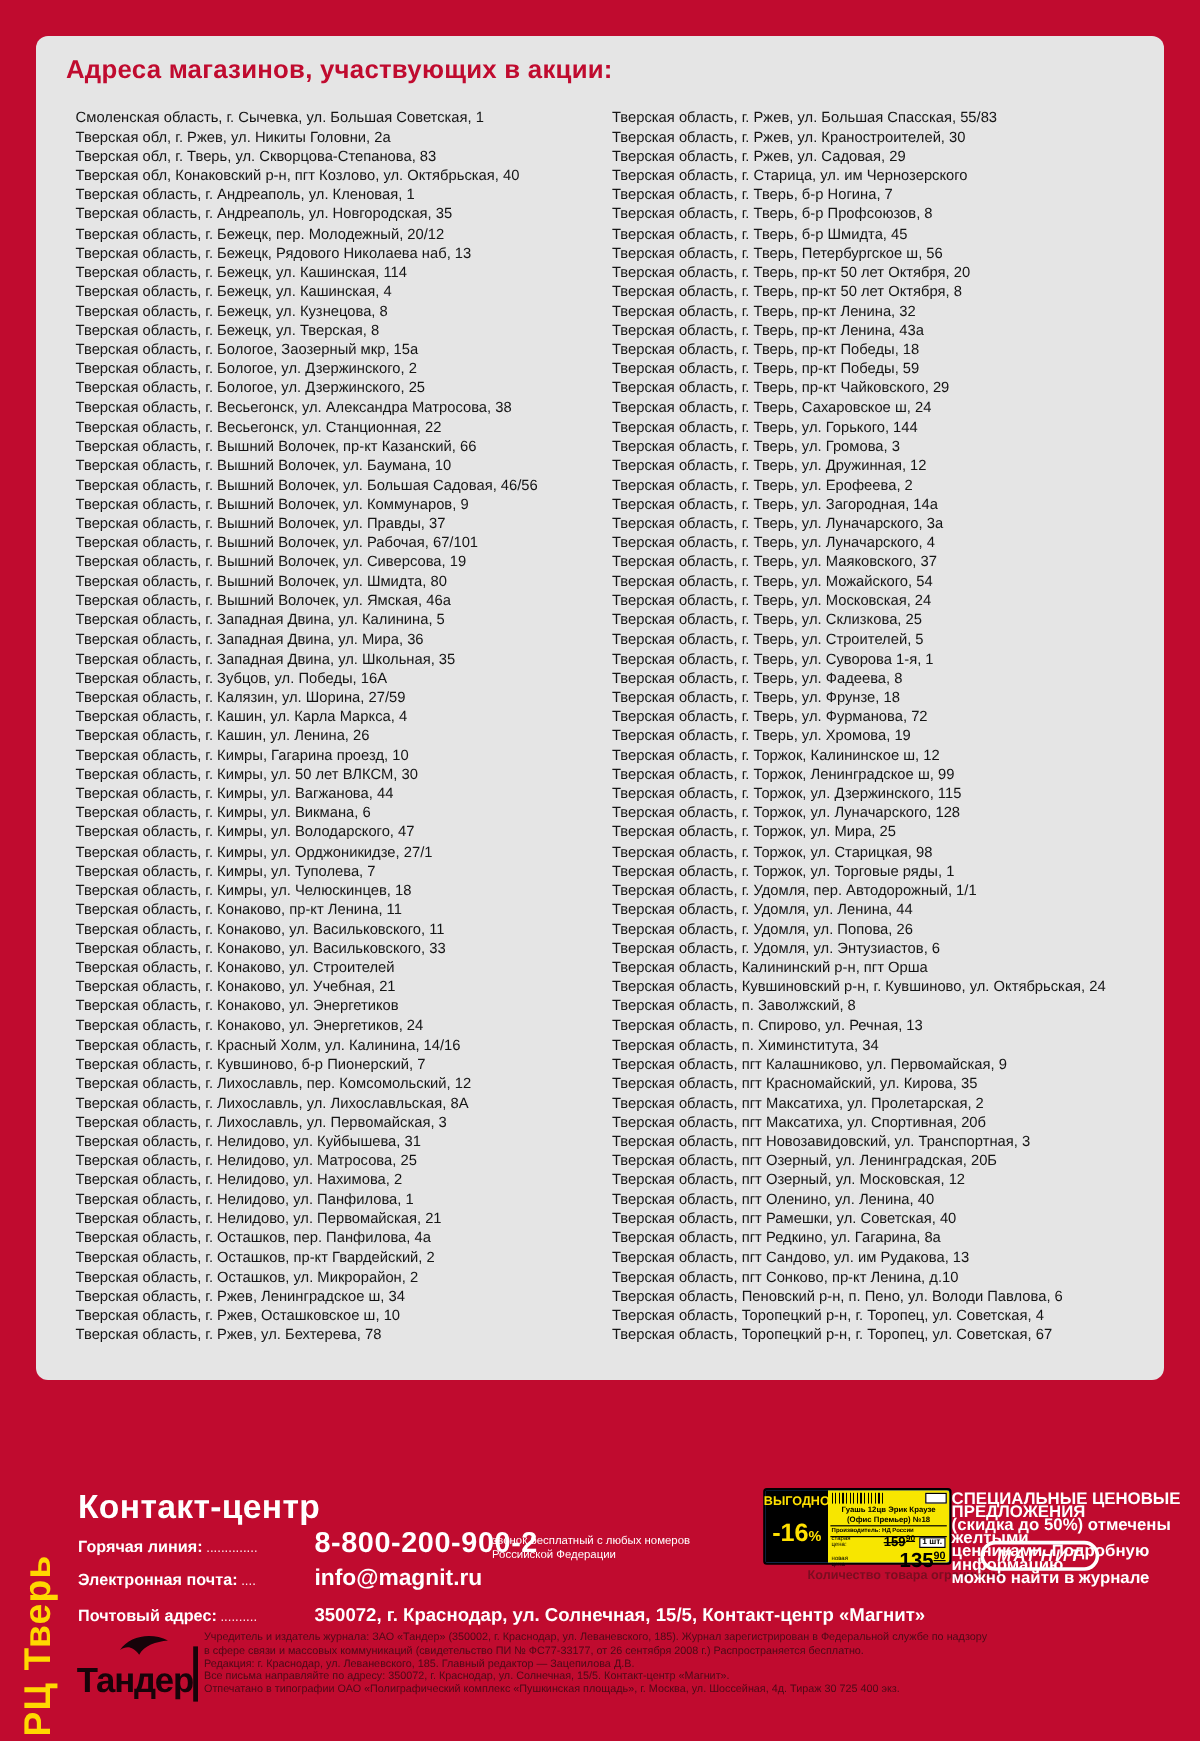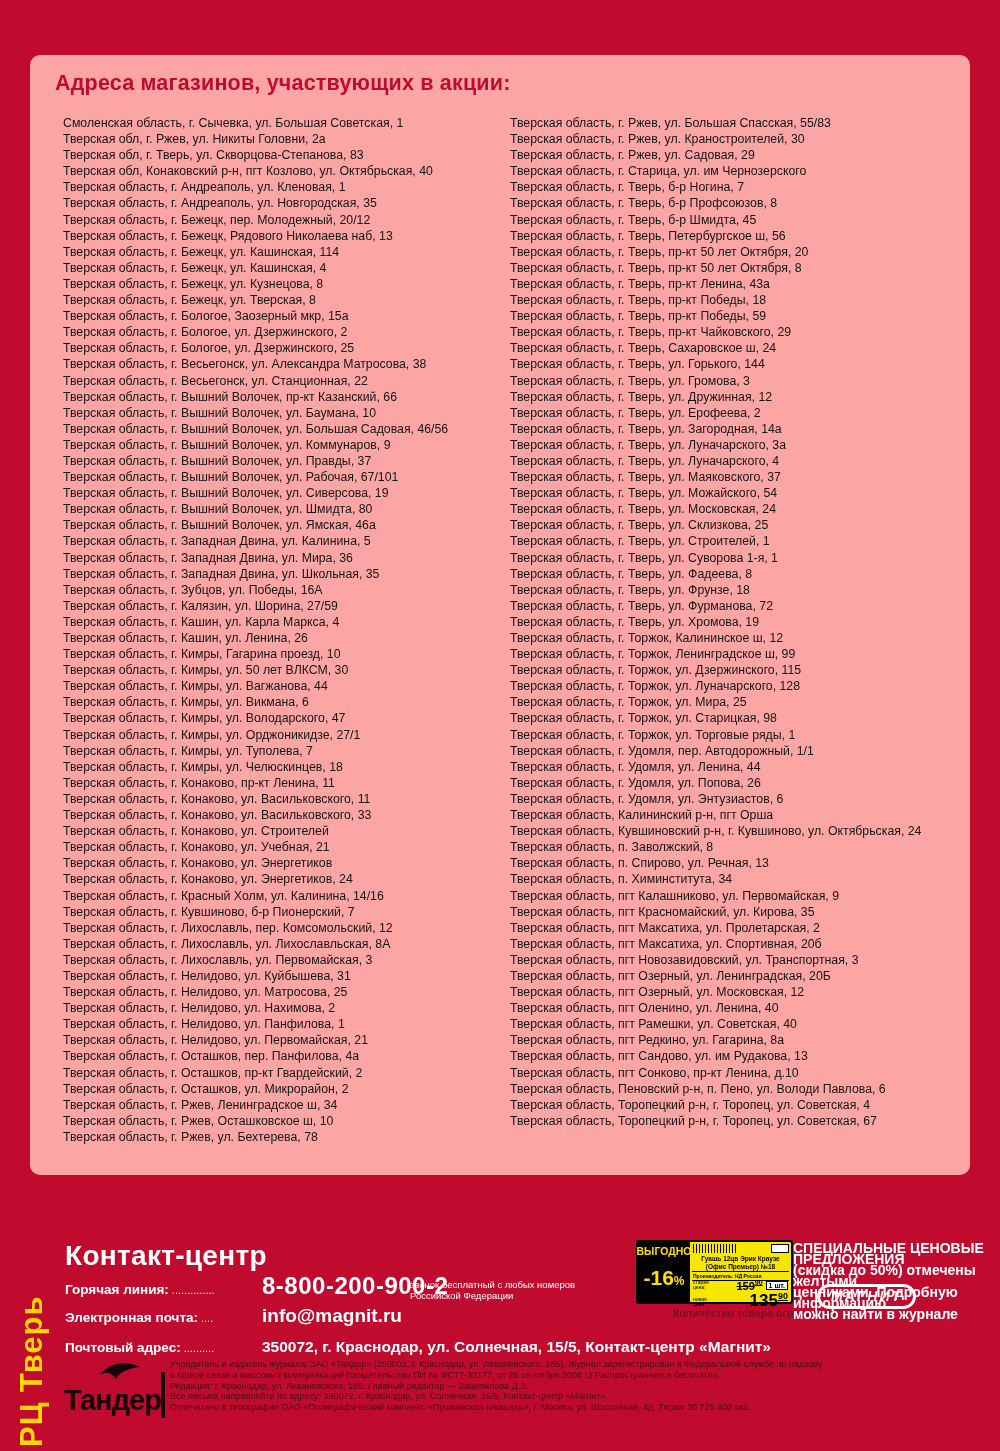--- a/index.html
+++ b/index.html
@@ -2,21 +2,21 @@
 <html lang="ru"><head>
 <meta charset="utf-8">
 <style>
   html,body{margin:0;padding:0;}
   body{
     width:1000px;height:1451px;position:relative;overflow:hidden;
     background:#c00b2f;
     font-family:"Liberation Sans", sans-serif;
   }
   
-  .panel{position:absolute;left:30px;top:30px;width:940px;height:1120px;background:#fca5a5;border-radius:10px;margin-top:25px;}
+  .panel{position:absolute;left:30px;top:30px;width:940px;height:1120px;background:#e5e5e5;border-radius:10px;}
   .title{position:absolute;left:25px;top:16px;margin:0;font-size:21.5px;font-weight:bold;color:#c00b2f;letter-spacing:.2px;}
   .col{position:absolute;top:60px;font-size:12.3px;line-height:16.1px;color:#151515;white-space:nowrap;}
   .col-left{left:33px;}
   .col-right{left:480px;}
 
   
   .rc-vertical{
     position:absolute;left:14px;top:1295px;height:152px;
     color:#ffd800;font-size:31px;font-weight:bold;letter-spacing:1px;
     writing-mode:vertical-rl;transform:rotate(180deg);
@@ -139,37 +139,38 @@
       <div class="addr">Тверская область, г. Ржев, ул. Большая Спасская, 55/83</div>
       <div class="addr">Тверская область, г. Ржев, ул. Краностроителей, 30</div>
       <div class="addr">Тверская область, г. Ржев, ул. Садовая, 29</div>
       <div class="addr">Тверская область, г. Старица, ул. им Чернозерского</div>
       <div class="addr">Тверская область, г. Тверь, б-р Ногина, 7</div>
       <div class="addr">Тверская область, г. Тверь, б-р Профсоюзов, 8</div>
       <div class="addr">Тверская область, г. Тверь, б-р Шмидта, 45</div>
       <div class="addr">Тверская область, г. Тверь, Петербургское ш, 56</div>
       <div class="addr">Тверская область, г. Тверь, пр-кт 50 лет Октября, 20</div>
       <div class="addr">Тверская область, г. Тверь, пр-кт 50 лет Октября, 8</div>
+      <div class="addr">Тверская область, г. Тверь, пр-кт Ленина, 32</div>
       <div class="addr">Тверская область, г. Тверь, пр-кт Ленина, 43а</div>
       <div class="addr">Тверская область, г. Тверь, пр-кт Победы, 18</div>
       <div class="addr">Тверская область, г. Тверь, пр-кт Победы, 59</div>
       <div class="addr">Тверская область, г. Тверь, пр-кт Чайковского, 29</div>
       <div class="addr">Тверская область, г. Тверь, Сахаровское ш, 24</div>
       <div class="addr">Тверская область, г. Тверь, ул. Горького, 144</div>
       <div class="addr">Тверская область, г. Тверь, ул. Громова, 3</div>
       <div class="addr">Тверская область, г. Тверь, ул. Дружинная, 12</div>
       <div class="addr">Тверская область, г. Тверь, ул. Ерофеева, 2</div>
       <div class="addr">Тверская область, г. Тверь, ул. Загородная, 14а</div>
       <div class="addr">Тверская область, г. Тверь, ул. Луначарского, 3а</div>
       <div class="addr">Тверская область, г. Тверь, ул. Луначарского, 4</div>
       <div class="addr">Тверская область, г. Тверь, ул. Маяковского, 37</div>
       <div class="addr">Тверская область, г. Тверь, ул. Можайского, 54</div>
       <div class="addr">Тверская область, г. Тверь, ул. Московская, 24</div>
       <div class="addr">Тверская область, г. Тверь, ул. Склизкова, 25</div>
-      <div class="addr">Тверская область, г. Тверь, ул. Строителей, 1</div>
+      <div class="addr">Тверская область, г. Тверь, ул. Строителей, 5</div>
       <div class="addr">Тверская область, г. Тверь, ул. Суворова 1-я, 1</div>
       <div class="addr">Тверская область, г. Тверь, ул. Фадеева, 8</div>
       <div class="addr">Тверская область, г. Тверь, ул. Фрунзе, 18</div>
       <div class="addr">Тверская область, г. Тверь, ул. Фурманова, 72</div>
       <div class="addr">Тверская область, г. Тверь, ул. Хромова, 19</div>
       <div class="addr">Тверская область, г. Торжок, Калининское ш, 12</div>
       <div class="addr">Тверская область, г. Торжок, Ленинградское ш, 99</div>
       <div class="addr">Тверская область, г. Торжок, ул. Дзержинского, 115</div>
       <div class="addr">Тверская область, г. Торжок, ул. Луначарского, 128</div>
       <div class="addr">Тверская область, г. Торжок, ул. Мира, 25</div>

